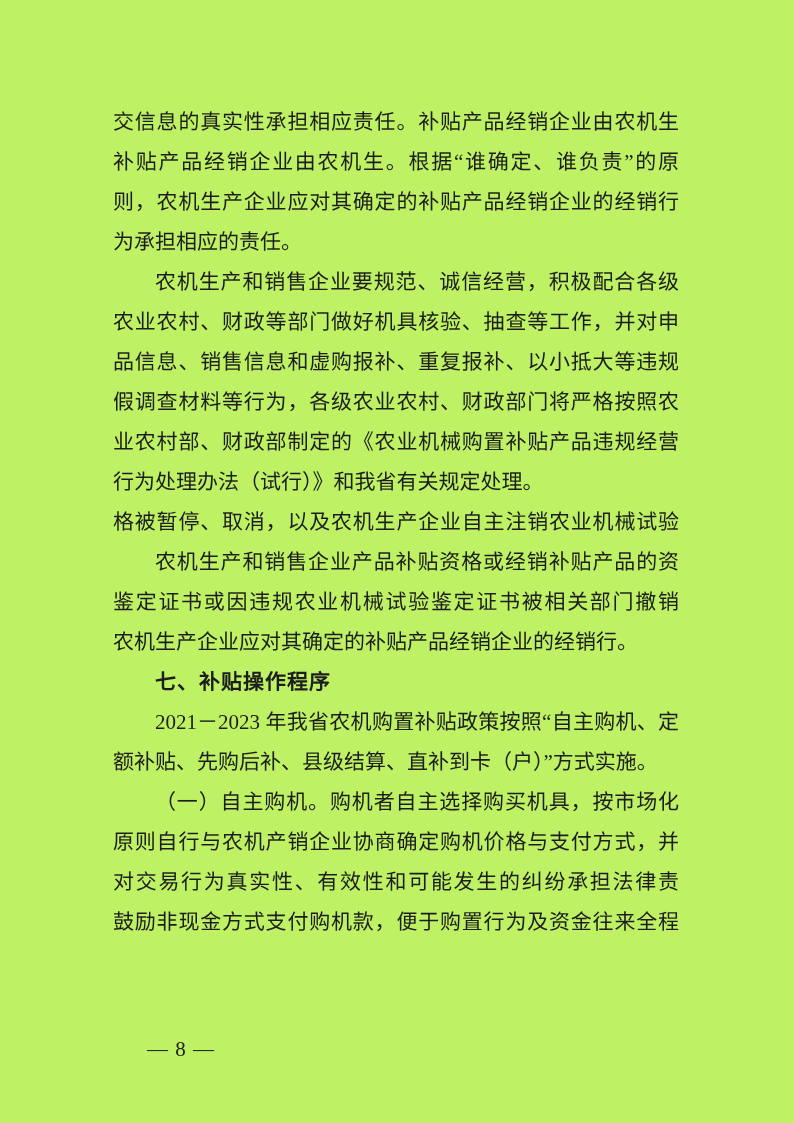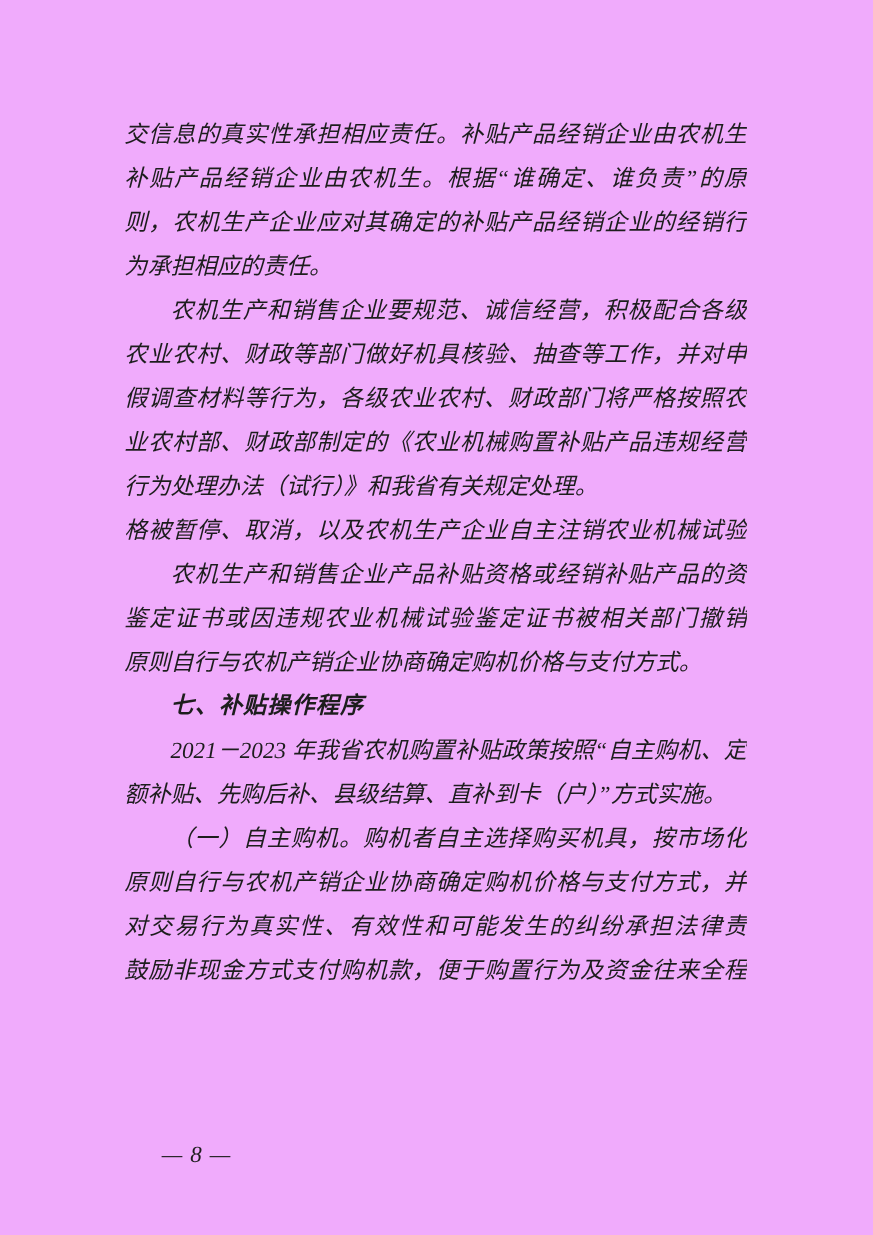--- a/index.html
+++ b/index.html
@@ -2,24 +2,23 @@
 <html lang="zh-CN"><head>
 <meta charset="utf-8">
 <style>
   * { box-sizing: border-box; }
   html, body { margin: 0; padding: 0; background: #e8e8e8; }
   .page {
     position: relative;
     width: 794px;
     height: 1123px;
     margin: 0 auto;
-    background: #f0abfc;
+    background: #bef264;
     overflow: hidden;
     font-family: "Liberation Serif", "DejaVu Serif", serif;
-    font-style: italic;
   }
   .content {
     position: absolute;
     left: 113px;
     top: 102px;
     width: 566px;
   }
   .para { margin: 0; padding: 0; }
   .line {
     height: 40px;
@@ -58,29 +57,30 @@
 
   <div class="para para-body">
         <div class="line j">交信息的真实性承担相应责任。补贴产品经销企业由农机生</div>
         <div class="line j">补贴产品经销企业由农机生。根据“谁确定、谁负责”的原</div>
         <div class="line j">则，农机生产企业应对其确定的补贴产品经销企业的经销行</div>
         <div class="line">为承担相应的责任。</div>
       </div>
       <div class="para para-body">
         <div class="line j ind">农机生产和销售企业要规范、诚信经营，积极配合各级</div>
         <div class="line j">农业农村、财政等部门做好机具核验、抽查等工作，并对申</div>
+        <div class="line j">品信息、销售信息和虚购报补、重复报补、以小抵大等违规</div>
         <div class="line j">假调查材料等行为，各级农业农村、财政部门将严格按照农</div>
         <div class="line j">业农村部、财政部制定的《农业机械购置补贴产品违规经营</div>
         <div class="line">行为处理办法（试行）》和我省有关规定处理。</div>
       </div>
       <div class="para para-body">
         <div class="line j">格被暂停、取消，以及农机生产企业自主注销农业机械试验</div>
         <div class="line j ind">农机生产和销售企业产品补贴资格或经销补贴产品的资</div>
         <div class="line j">鉴定证书或因违规农业机械试验鉴定证书被相关部门撤销等，</div>
-        <div class="line">原则自行与农机产销企业协商确定购机价格与支付方式。</div>
+        <div class="line">农机生产企业应对其确定的补贴产品经销企业的经销行。</div>
       </div>
       <div class="para para-heading">
         <div class="line ind">七、补贴操作程序</div>
       </div>
       <div class="para para-body">
         <div class="line j ind">2021－2023 年我省农机购置补贴政策按照“自主购机、定</div>
         <div class="line">额补贴、先购后补、县级结算、直补到卡（户）”方式实施。</div>
       </div>
       <div class="para para-body">
         <div class="line j ind">（一）自主购机。购机者自主选择购买机具，按市场化</div>

